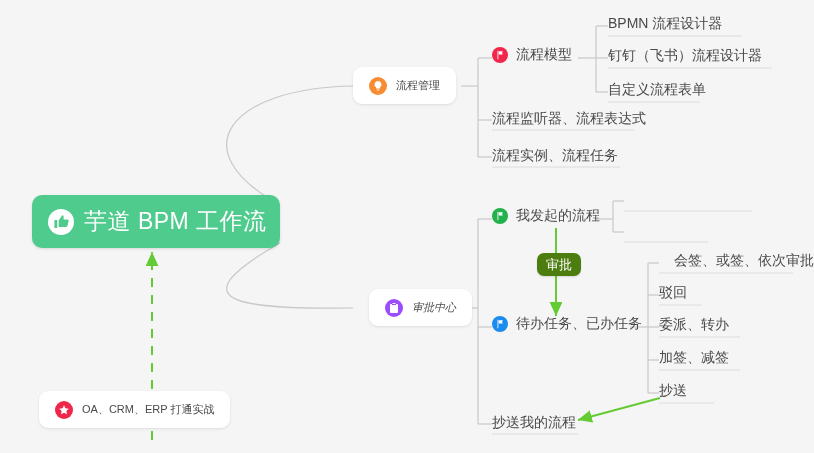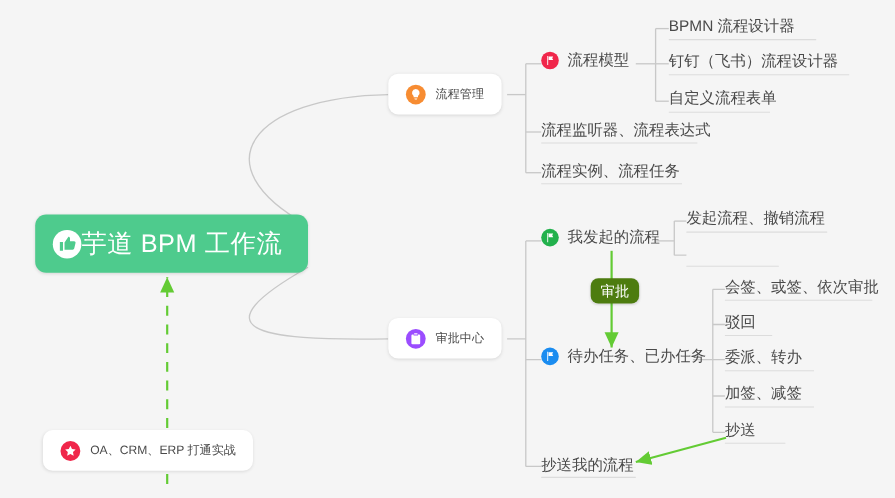--- a/index.html
+++ b/index.html
@@ -15,32 +15,32 @@
 
   .node{position:absolute;display:flex;align-items:center;}
 
   
   .root{
     left:32px;top:195px;width:248px;height:53px;
     background:#4ecb8d;border-radius:10px;
     box-shadow:0 1px 3px rgba(0,0,0,.12);
     padding:0 16px;box-sizing:border-box;
   }
-  .root .label{color:#fff;font-size:23px;letter-spacing:.5px;margin-left:0;white-space:nowrap;}
+  .root .label{color:#fff;font-size:23px;letter-spacing:.5px;margin-left:10px;white-space:nowrap;}
 
   
   .card{
     background:#fff;border-radius:9px;
     box-shadow:0 1px 3px rgba(0,0,0,.10);
     height:37px;padding:0 16px;box-sizing:border-box;
   }
   .card .label{color:#4a4a4a;font-size:11px;margin-left:9px;white-space:nowrap;}
 
   #branch-process{left:353px;top:67px;}
-  #branch-approval{left:353px;top:289px;}
+  #branch-approval{left:369px;top:289px;font-style:italic;}
   #node-oa{left:39px;top:391px;}
   #node-oa .label{font-size:11px;color:#4a4a4a;}
 
   
   .leaf{
     position:absolute;display:flex;align-items:center;
     font-size:14px;color:#4a4a4a;white-space:nowrap;
     padding-bottom:4px;
   }
   .leaf .label{margin-left:0;}
@@ -207,25 +207,22 @@
         <path d="M6 2h2v20H6zM9 3h10l-2.2 4L19 11H9z"></path>
       </svg>
     </span>
     <span class="label">待办任务、已办任务</span>
   </div>
 
   <div class="leaf" style="left:492px;top:414px;">
     <span class="label">抄送我的流程</span>
   </div>
 
-  <div class="leaf" style="left:624px;top:190px;">
-    <span class="label">发起流程、撤销流程</span>
-  </div>
-
-  <div class="leaf" style="left:659px;top:252px;">
+
+  <div class="leaf" style="left:674px;top:252px;">
     <span class="label">会签、或签、依次审批</span>
   </div>
   <div class="leaf" style="left:659px;top:284px;">
     <span class="label">驳回</span>
   </div>
   <div class="leaf" style="left:659px;top:316px;">
     <span class="label">委派、转办</span>
   </div>
   <div class="leaf" style="left:659px;top:349px;">
     <span class="label">加签、减签</span>

